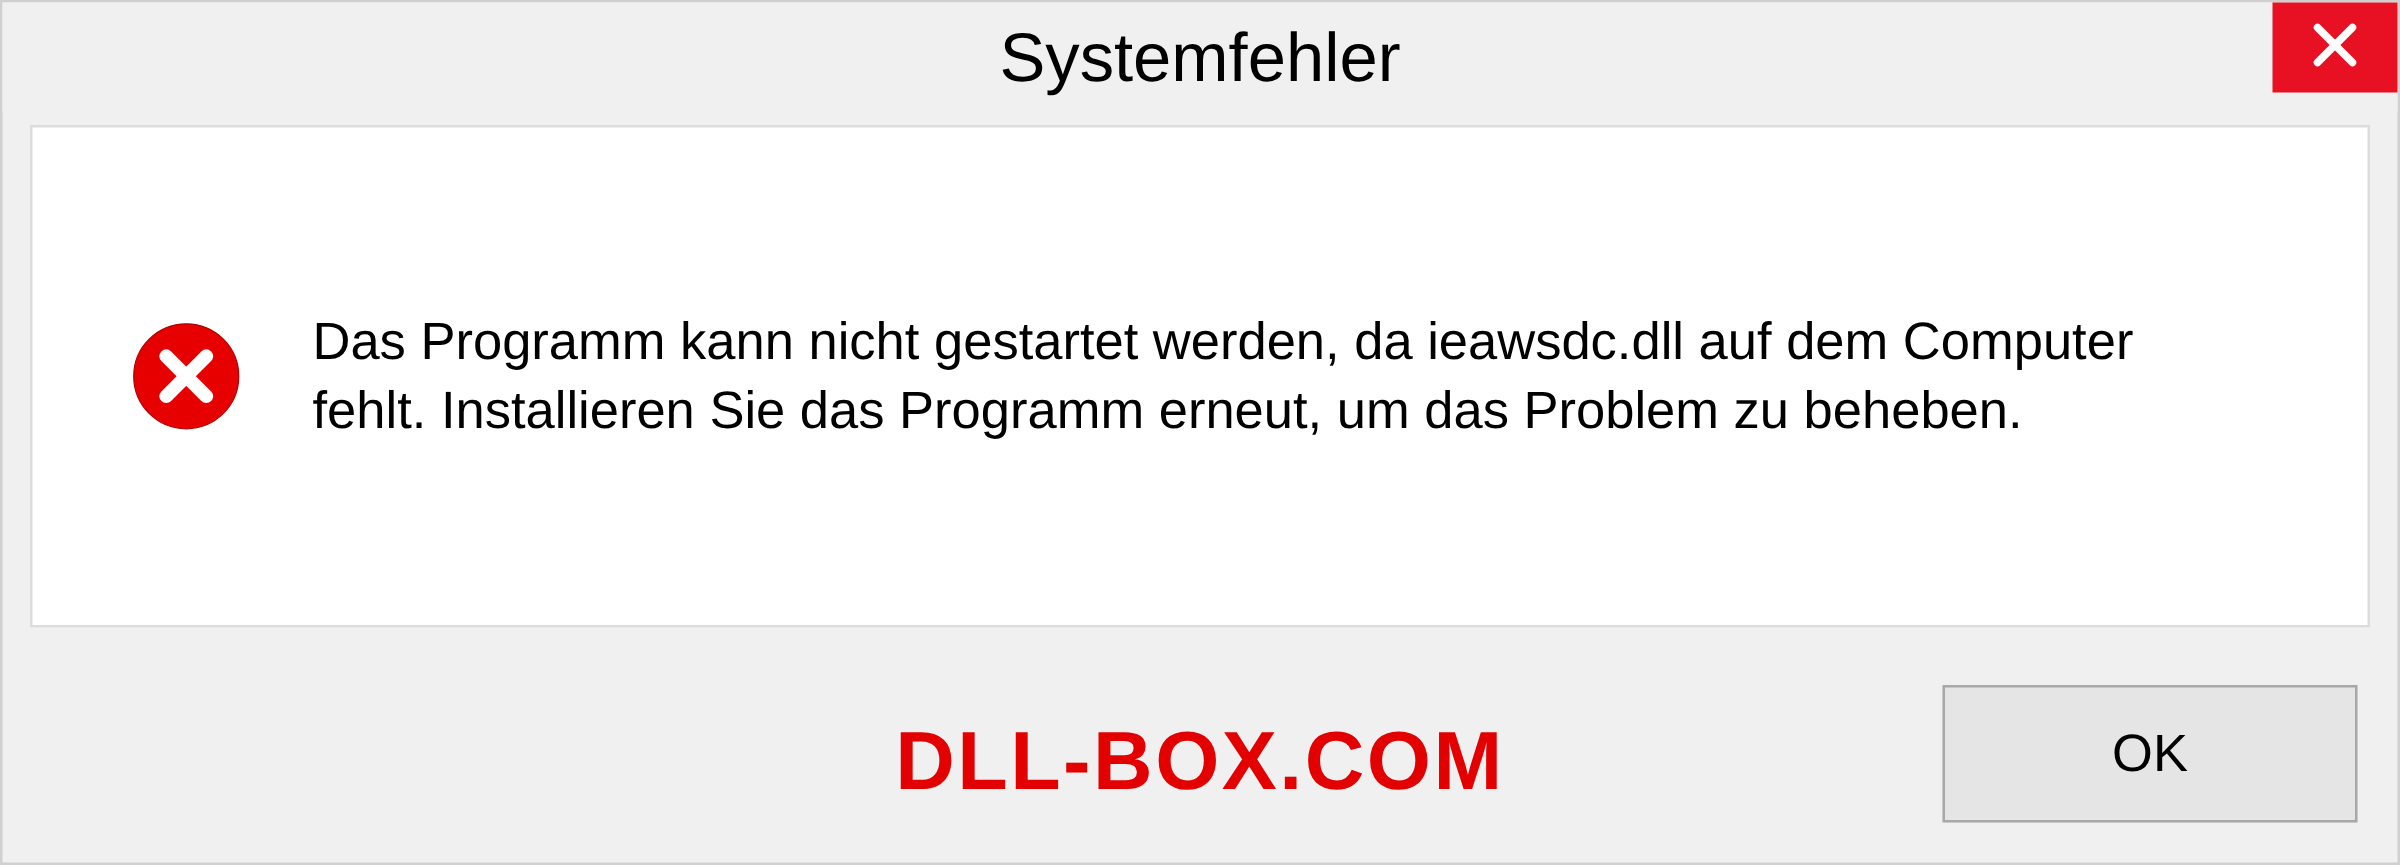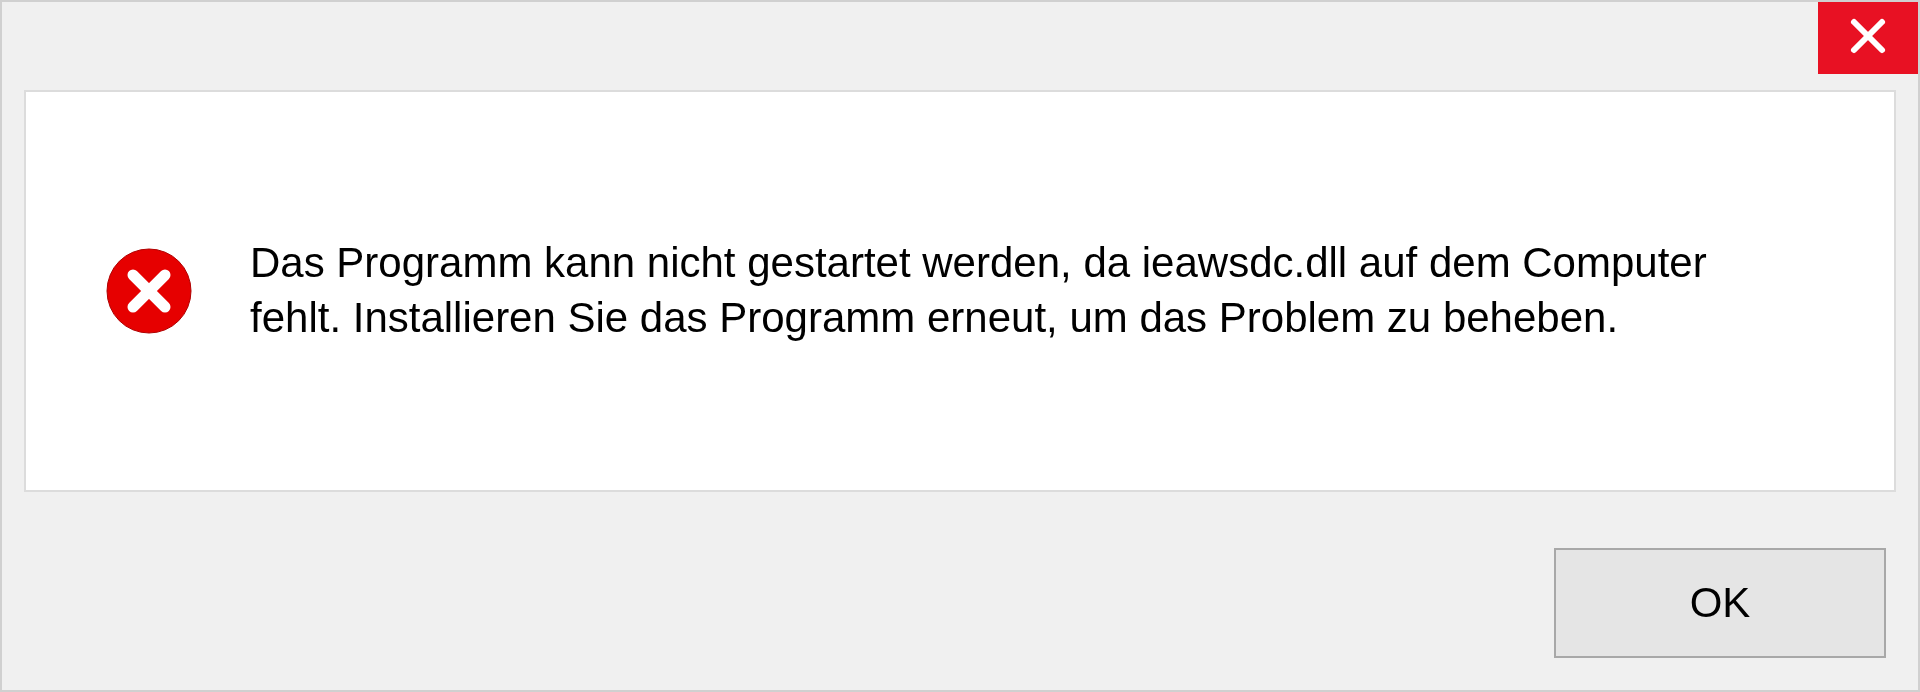--- a/index.html
+++ b/index.html
@@ -47,21 +47,21 @@
       display: flex;
       align-items: center;
       justify-content: center;
       cursor: pointer;
     }
     .close-btn svg {
       width: 40px;
       height: 40px;
     }
     .content-panel {
-      margin: 0 22px 0 22px;
+      margin: 10px 22px 0 22px;
       background: #fff;
       border: 2px solid #dcdcdc;
       height: 402px;
       display: flex;
       align-items: center;
       padding: 0 40px 0 80px;
     }
     .error-icon {
       flex-shrink: 0;
       width: 86px;
@@ -113,20 +113,21 @@
       justify-content: center;
       cursor: pointer;
       font-family: inherit;
     }
   </style>
 </head>
 <body>
 
 <div class="dialog">
   <div class="titlebar">
+    <div class="title">Systemfehler</div>
     <div class="close-btn">
       <span>
         <svg viewBox="0 0 40 40">
           <line x1="6" y1="6" x2="34" y2="34" stroke="#fff" stroke-width="6" stroke-linecap="round"></line>
           <line x1="34" y1="6" x2="6" y2="34" stroke="#fff" stroke-width="6" stroke-linecap="round"></line>
         </svg>
       </span>
     </div>
   </div>
 
@@ -135,15 +136,16 @@
       <svg viewBox="0 0 86 86">
         <circle cx="43" cy="43" r="42" fill="#e60000" stroke="#b00000" stroke-width="1"></circle>
         <line x1="27" y1="27" x2="59" y2="59" stroke="#fff" stroke-width="11" stroke-linecap="round"></line>
         <line x1="59" y1="27" x2="27" y2="59" stroke="#fff" stroke-width="11" stroke-linecap="round"></line>
       </svg>
     </div>
     <div class="message">Das Programm kann nicht gestartet werden, da ieawsdc.dll auf dem Computer fehlt. Installieren Sie das Programm erneut, um das Problem zu beheben.</div>
   </div>
 
   <div class="footer">
+    <div class="watermark">DLL-BOX.COM</div>
     <button class="ok-btn">OK</button>
   </div>
 </div>
 
 </body></html>

